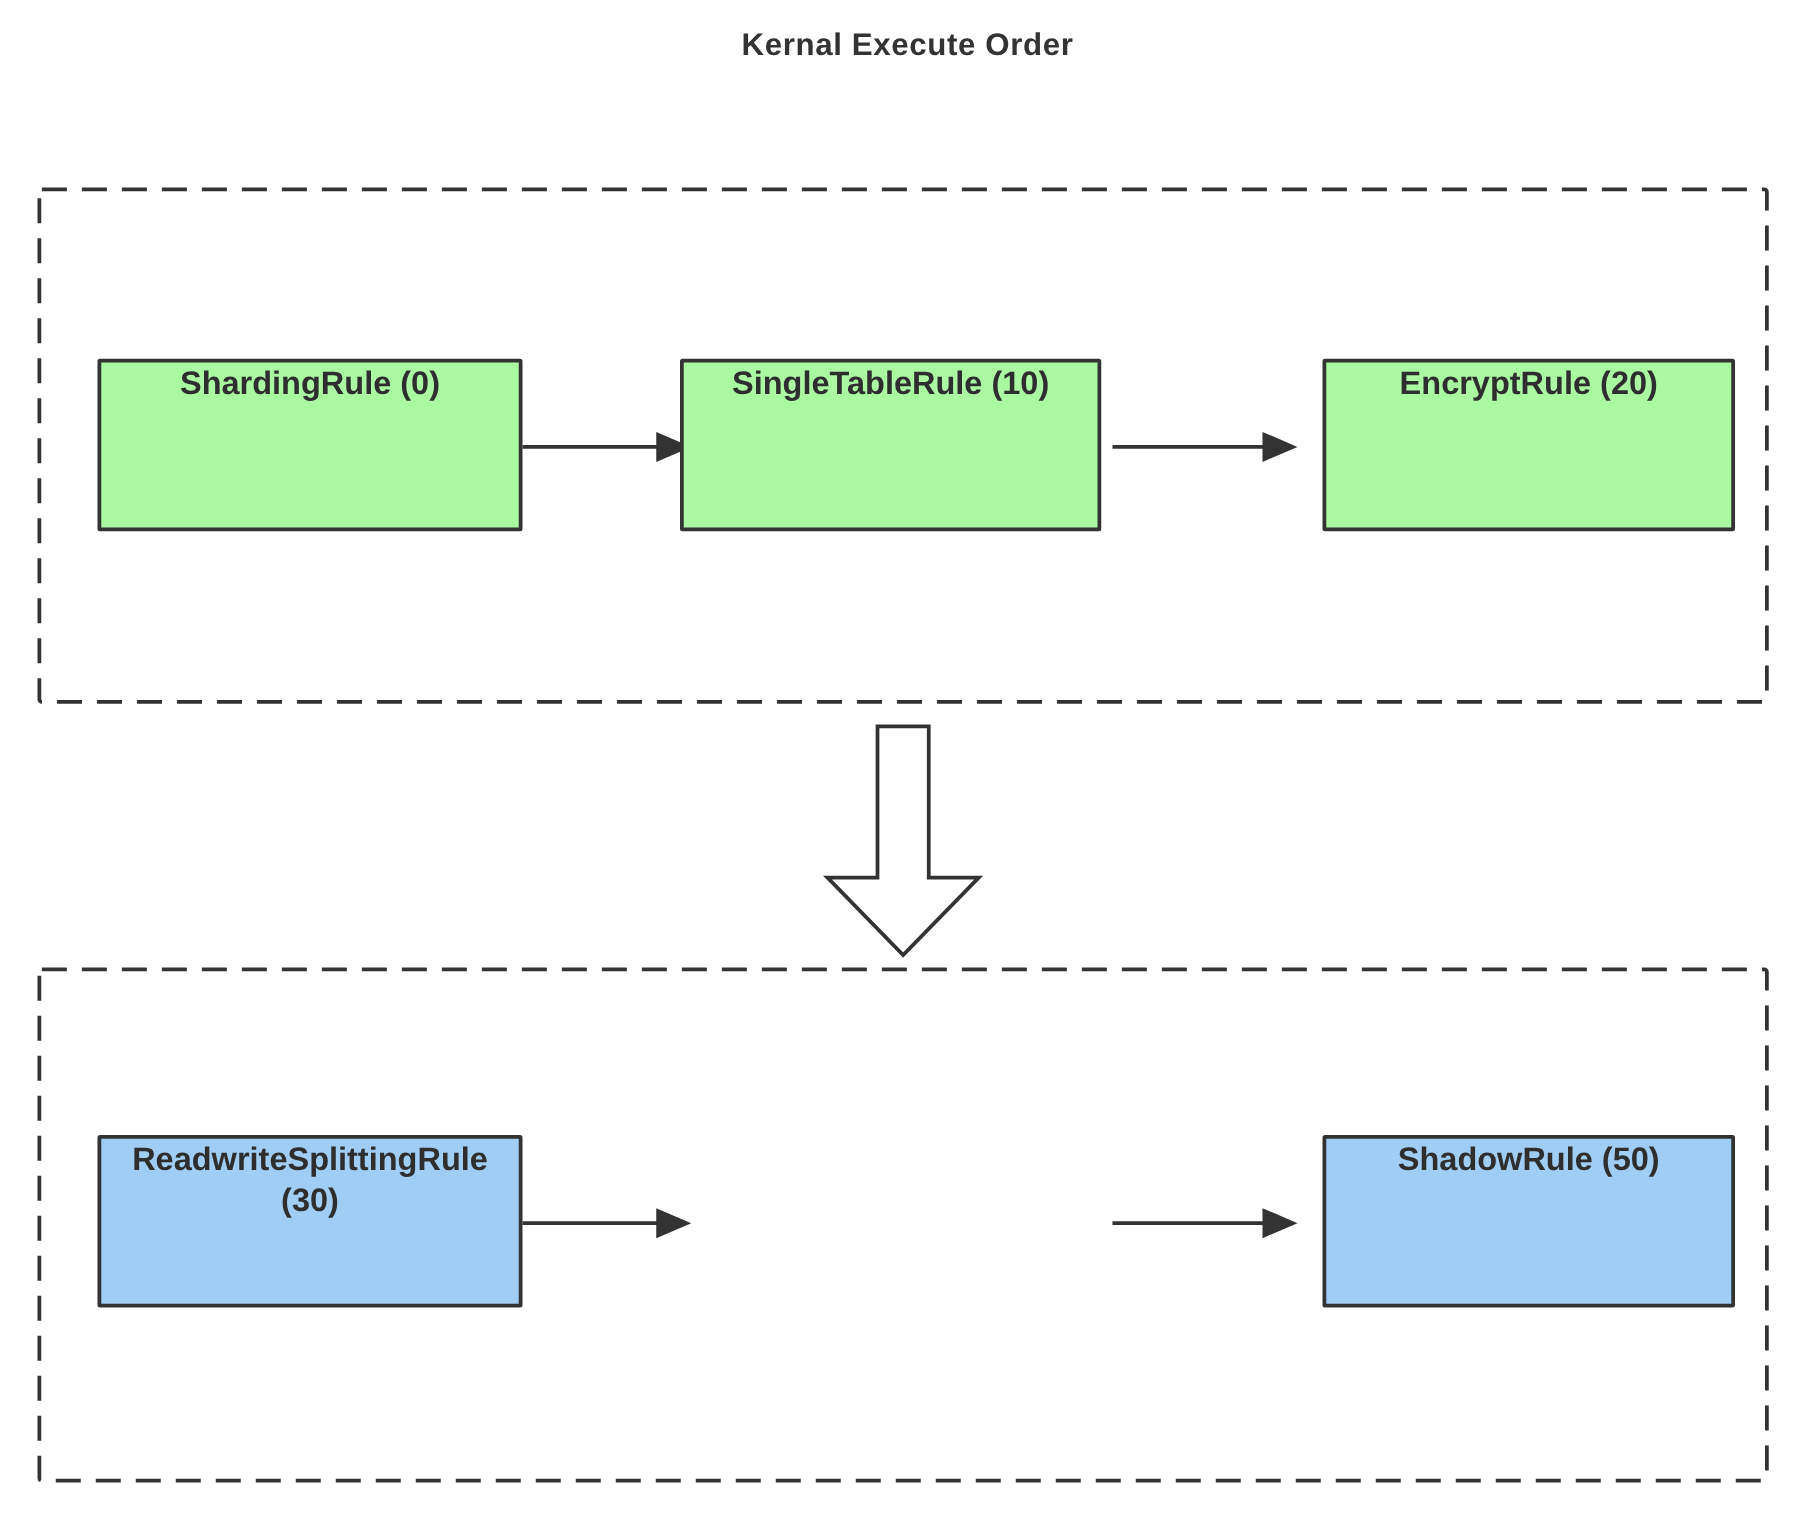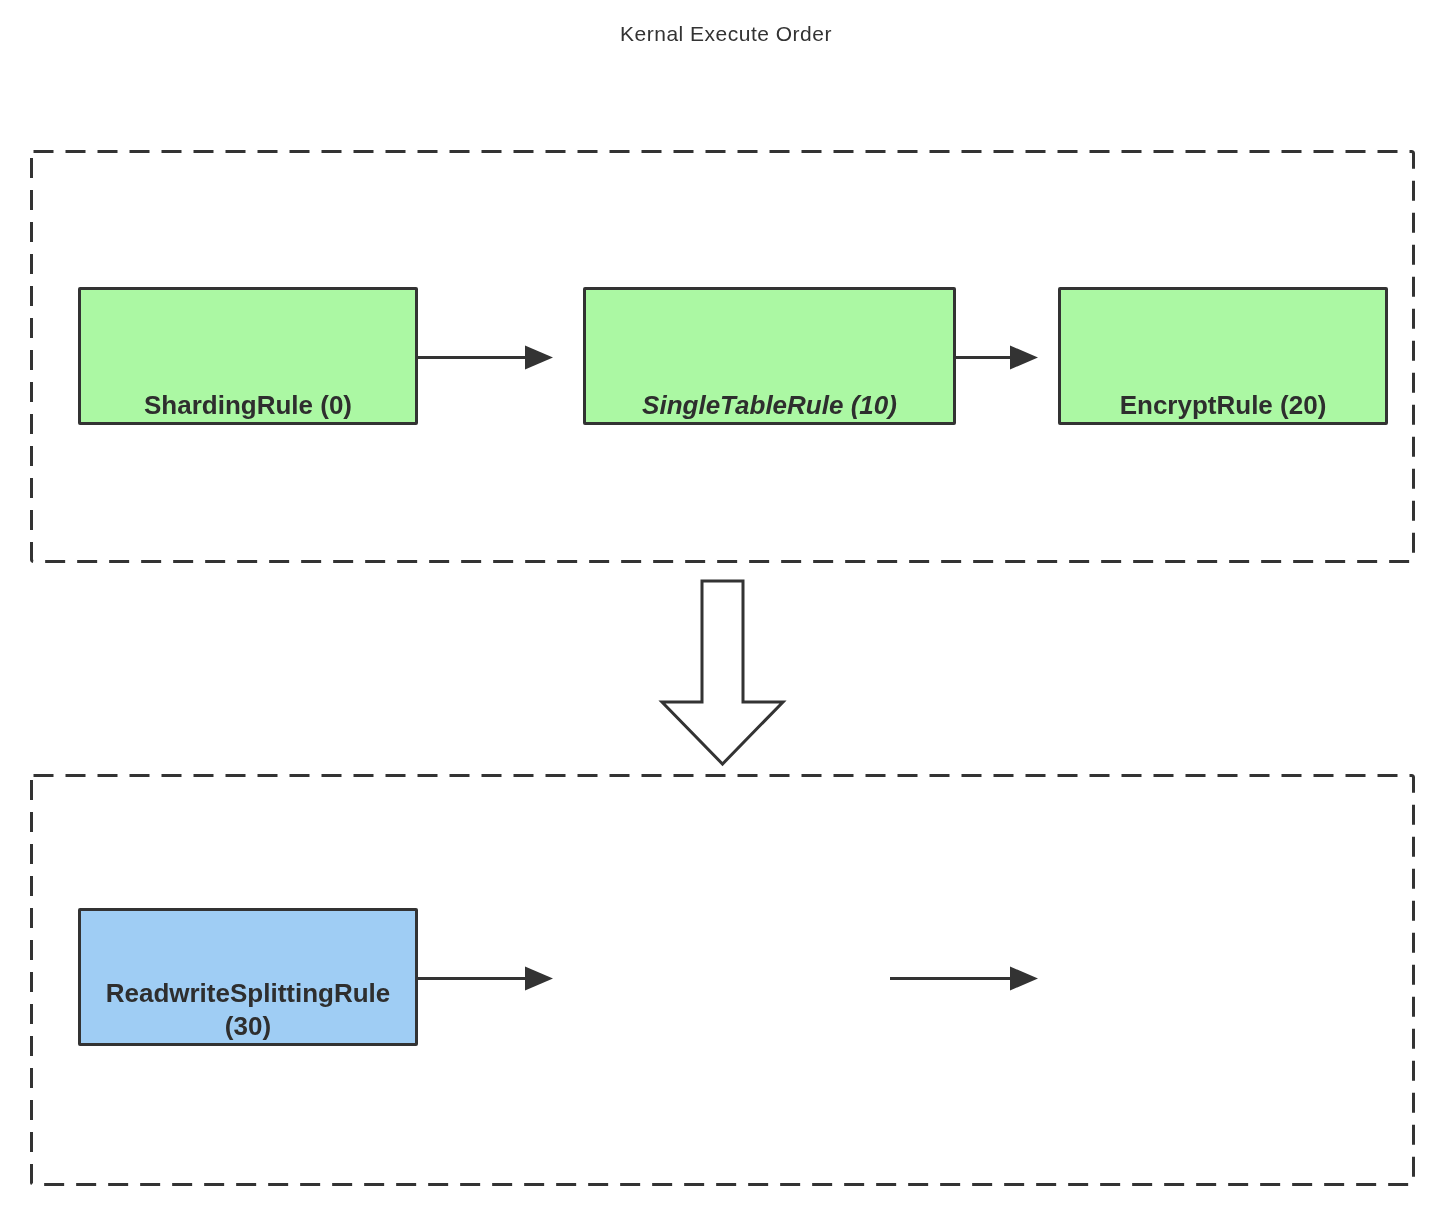--- a/index.html
+++ b/index.html
@@ -14,22 +14,22 @@
     background: #ffffff;
     font-family: "Liberation Sans", "DejaVu Sans", sans-serif;
     overflow: hidden;
   }
   .title {
     position: absolute;
     top: 22px;
     left: 0;
     width: 100%;
     text-align: center;
-    font-size: 21px;
-    font-weight: 400;
+    font-size: 25px;
+    font-weight: 700;
     color: #333333;
     letter-spacing: 0.5px;
   }
   .layer {
     position: absolute;
     top: 0;
     left: 0;
   }
   .group-rect {
     fill: none;
@@ -51,38 +51,38 @@
     stroke: #333333;
     stroke-width: 3;
     stroke-linejoin: miter;
   }
   .box {
     position: absolute;
     height: 138px;
     border: 3px solid #333333;
     border-radius: 2px;
     display: flex;
-    align-items: flex-end;
+    align-items: flex-start;
     justify-content: center;
     box-sizing: border-box;
   }
   .box span {
     font-size: 26px;
     font-weight: 600;
     color: #2e2e2e;
     text-align: center;
     white-space: pre-line;
     line-height: 33px;
   }
   .green { background: #abf8a3; }
   .blue  { background: #9fcdf4; }
   .row1 { top: 287px; }
   .row2 { top: 908px; }
   .c1 { left: 78px;   width: 340px; }
-  .c2 { left: 583px;  width: 373px; font-style: italic; }
+  .c2 { left: 544px;  width: 337px; }
   .c3 { left: 1038px; width: 330px; margin-left: 20px; }
 </style>
 </head>
 <body>
 
 <div class="canvas">
 
   <div class="title">Kernal Execute Order</div>
 
   <svg class="layer" width="1452" height="1224" viewBox="0 0 1452 1224">
@@ -118,14 +118,17 @@
     <span>SingleTableRule (10)</span>
   </div>
   <div class="box green row1 c3">
     <span>EncryptRule (20)</span>
   </div>
 
   <div class="box blue row2 c1">
     <span>ReadwriteSplittingRule
 (30)</span>
   </div>
+  <div class="box blue row2 c3">
+    <span>ShadowRule (50)</span>
+  </div>
 
 </div>
 
 </body></html>

